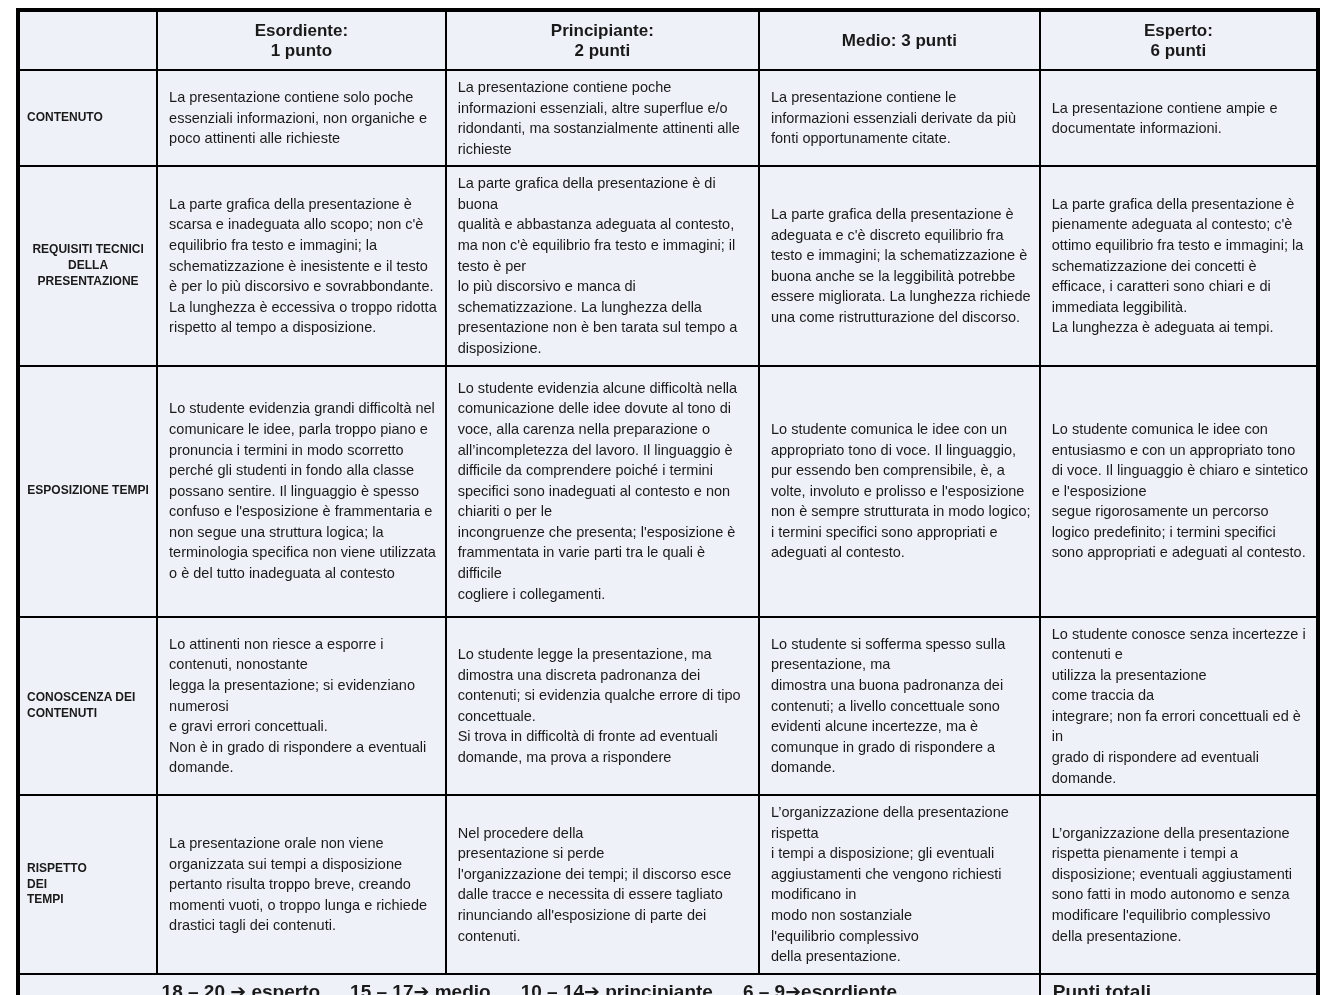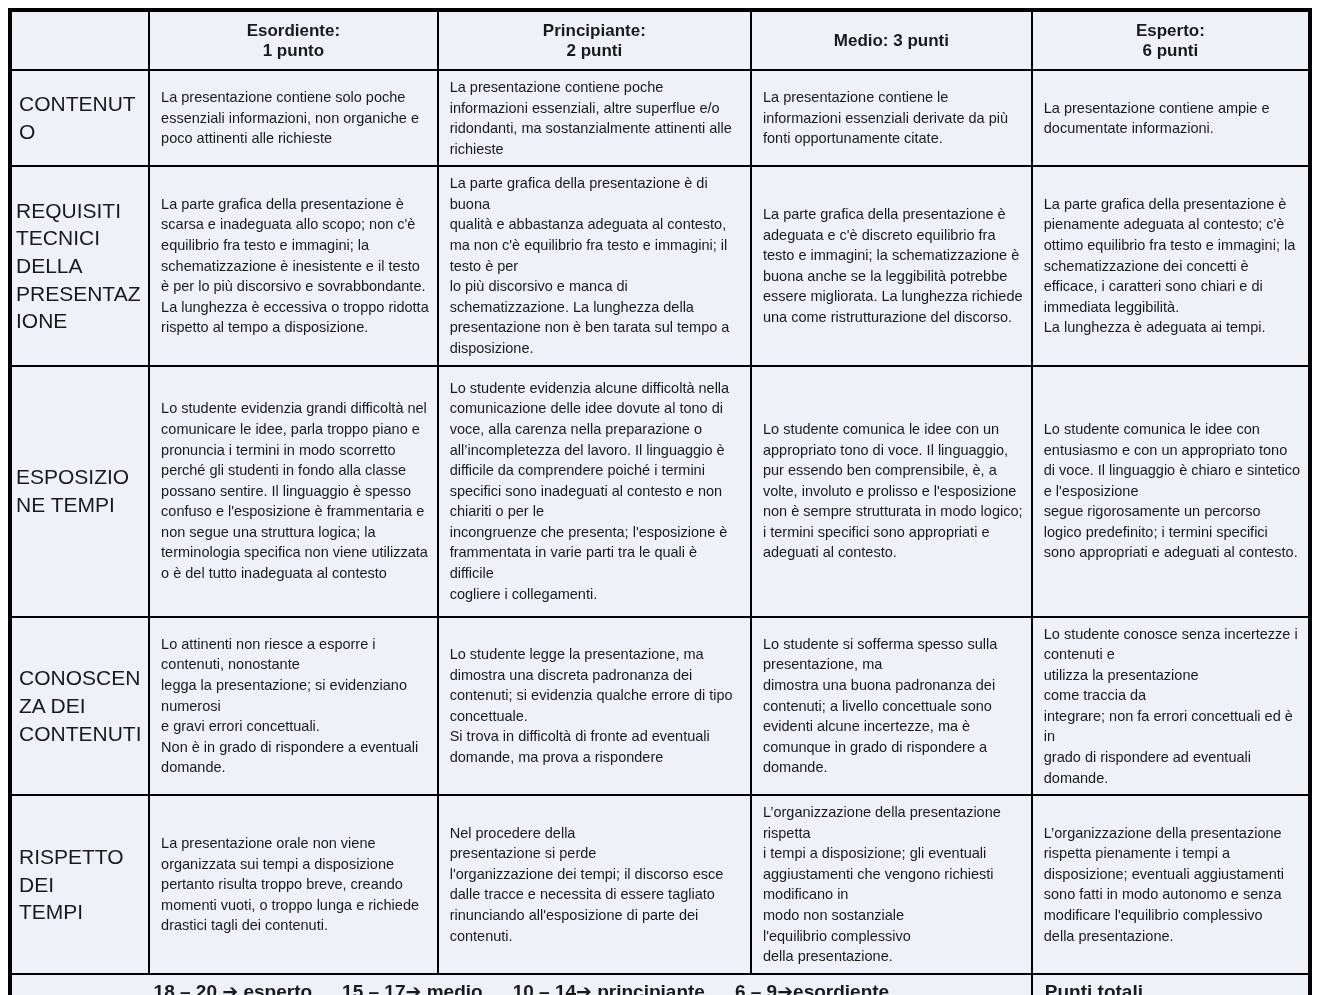--- a/index.html
+++ b/index.html
@@ -6,21 +6,21 @@
     margin: 0;
     padding: 0;
     background: #ffffff;
     font-family: "Liberation Sans", "DejaVu Sans", sans-serif;
     color: #1a1a1a;
   }
   .page {
     width: 1320px;
     height: 995px;
     box-sizing: border-box;
-    padding: 8px 8px 0 8px;
+    padding: 8px 8px 0 16px;
     background: #ffffff;
   }
   table.rubric {
     width: 1304px;
     border-collapse: collapse;
     table-layout: fixed;
     border: 4px solid #000;
     background: #eef1f8;
   }
   table.rubric th, table.rubric td {
@@ -31,29 +31,29 @@
     overflow: hidden;
   }
   th.col-header {
     font-size: 17px;
     font-weight: bold;
     text-align: center;
     white-space: pre-wrap;
     padding: 4px 6px;
   }
   td.row-label {
-    font-size: 21px;
-    font-weight: normal;
+    font-size: 12px;
+    font-weight: bold;
     text-align: left;
     padding: 4px 4px 4px 7px;
     white-space: pre-wrap;
     overflow-wrap: break-word;
     line-height: 1.32;
   }
-  td.row-label.center { padding-left: 4px; }
+  td.row-label.center { text-align: center; padding-left: 4px; }
   td.cell {
     font-size: 14.5px;
     line-height: 1.42;
     text-align: left;
     padding: 6px 6px 6px 11px;
     white-space: pre-wrap;
     overflow-wrap: break-word;
   }
   td.footer-scale {
     padding: 2px 6px;

